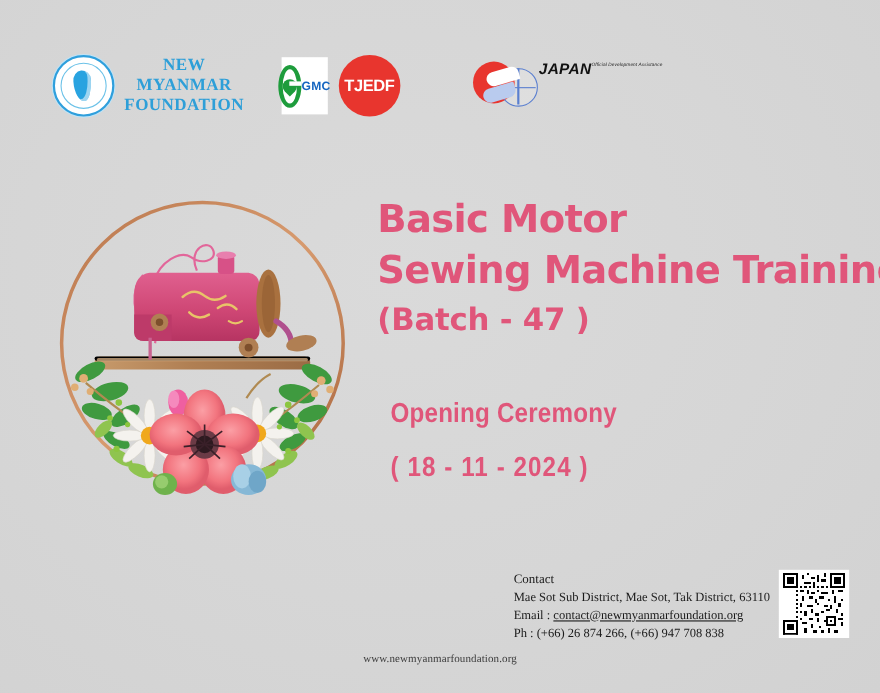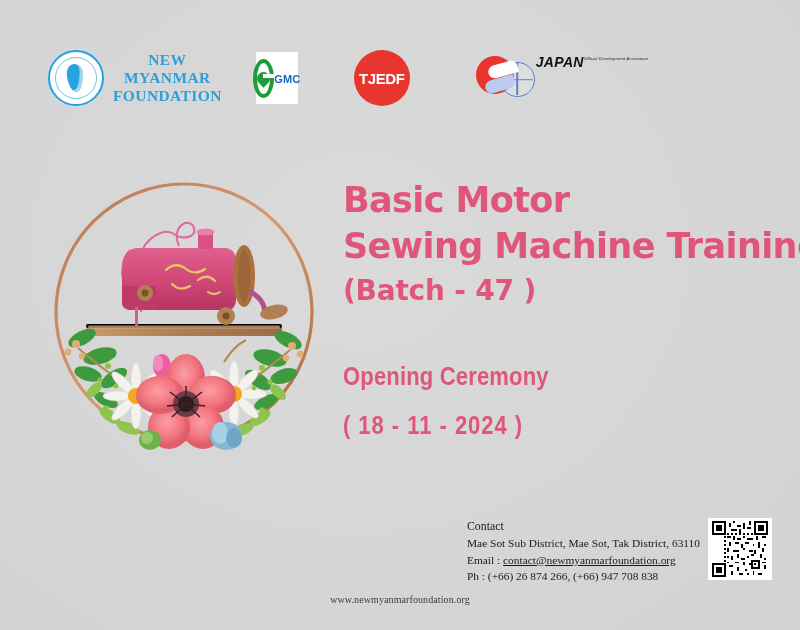--- a/index.html
+++ b/index.html
@@ -103,21 +103,21 @@
   .gmc-jp {
     margin-left: 6px;
     color: #128a2e;
     font-family: "DejaVu Sans", sans-serif;
     font-size: 16.5px;
     line-height: 1.38;
     white-space: nowrap;
   }
 
   
-  .tjedf { margin-left: 46px; }
+  .tjedf { }
   .tjedf-circle {
     width: 56px; height: 56px; border-radius: 50%;
     background: #e8352e;
     display: flex; align-items: center; justify-content: center;
   }
   .tjedf-circle span {
     color: #ffffff; font-weight: bold;
     font-size: 15px; letter-spacing: -.4px;
     font-family: "Liberation Sans", sans-serif;
   }
@@ -194,21 +194,21 @@
     font-family: "DejaVu Sans", sans-serif;
     font-weight: bold;
     font-size: 28px;
     line-height: 1.5;
     letter-spacing: -.2px;
     white-space: nowrap;
   }
 
   .ceremony {
     position: absolute;
-    left: 343px; top: 362px;
+    left: 355px; top: 362px;
     color: #e0567a;
   }
   .ceremony .c1 {
     font-family: "Liberation Sans Narrow", "Liberation Sans", sans-serif;
     font-weight: bold;
     font-size: 25px;
     letter-spacing: .2px;
     transform: scaleX(.88);
     transform-origin: left center;
     white-space: nowrap;

